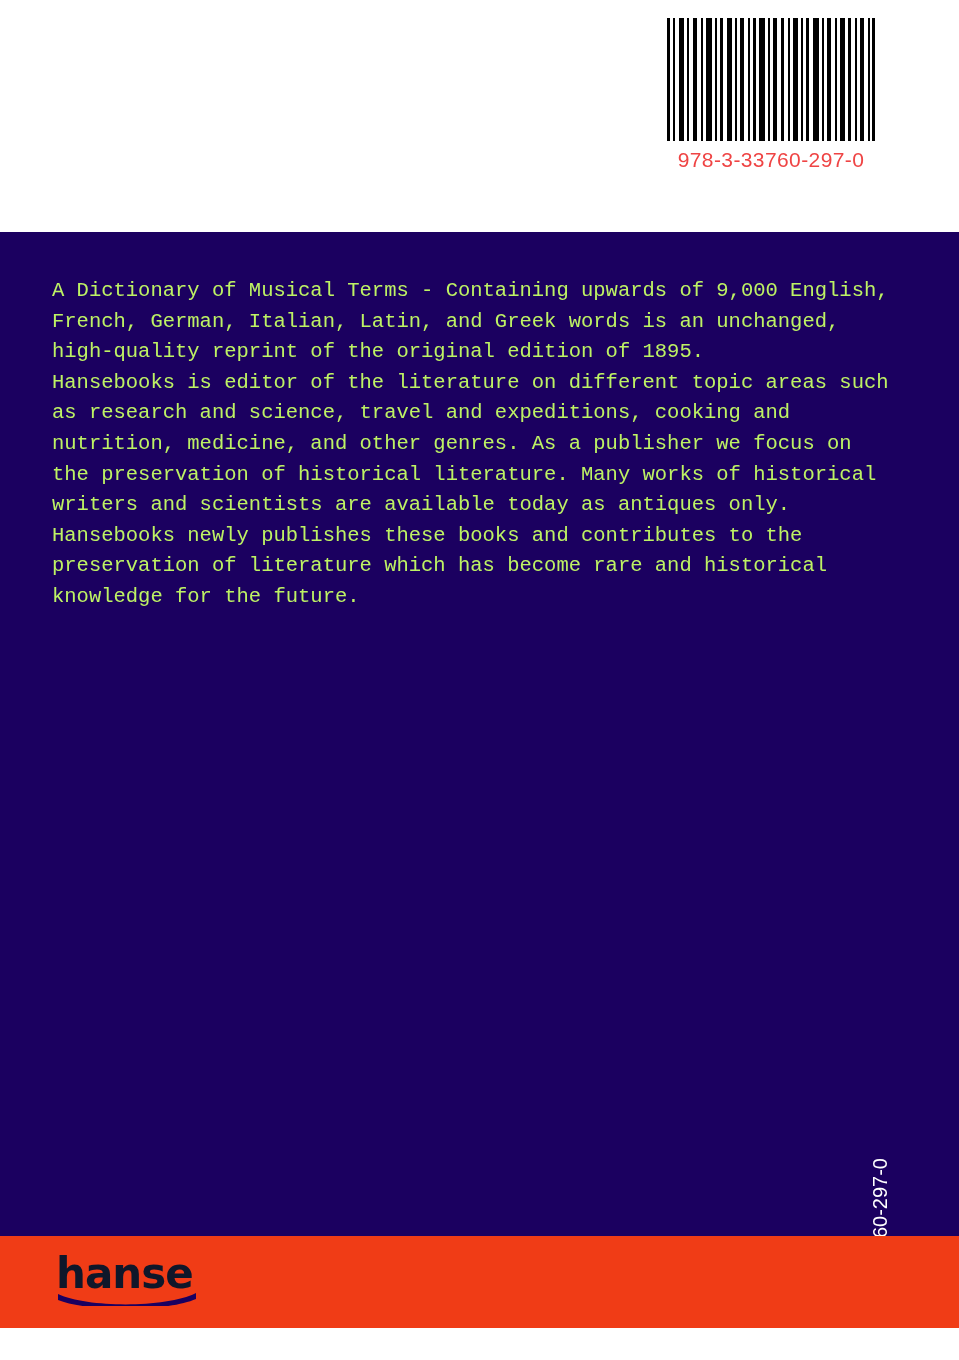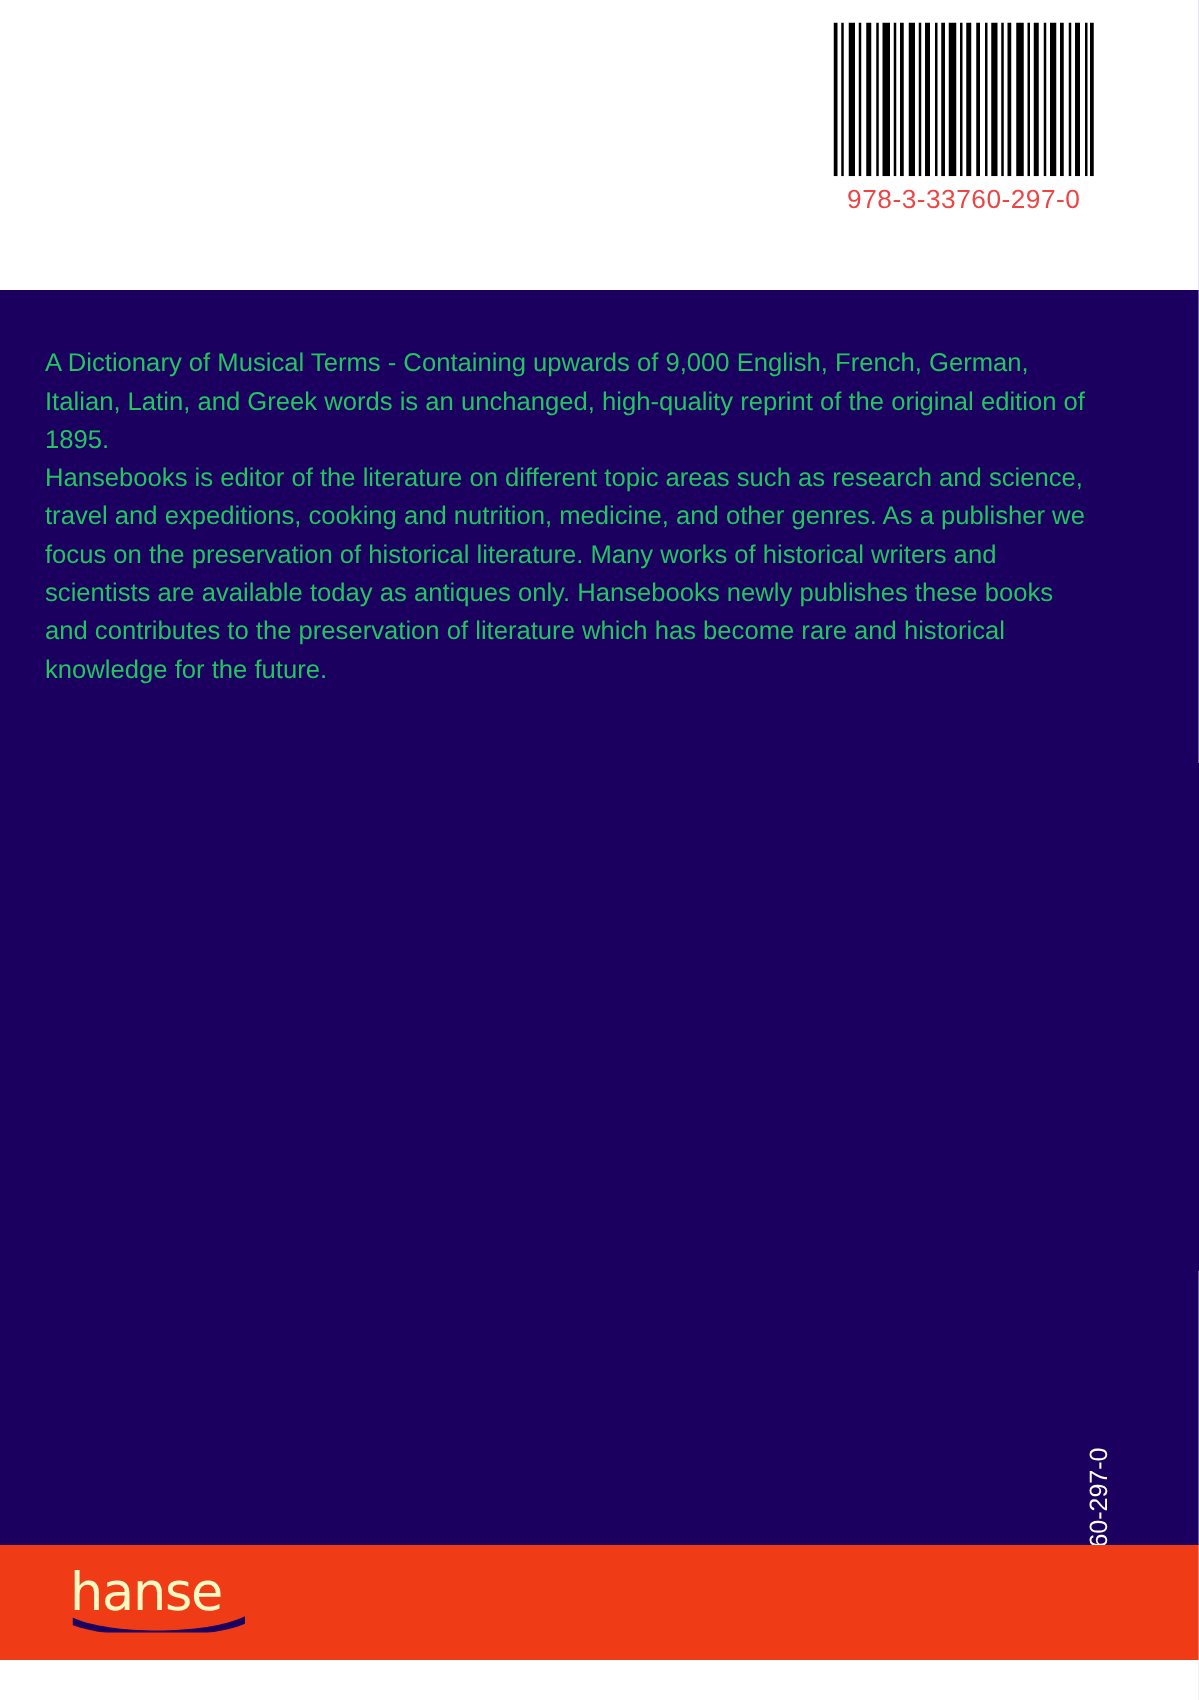--- a/index.html
+++ b/index.html
@@ -43,27 +43,27 @@
   .navy-panel {
     position: absolute;
     left: 0;
     top: 232px;
     width: 959px;
     height: 1004px;
     background: #1b0060;
   }
   .blurb {
     position: absolute;
-    left: 36px;
+    left: 52px;
     top: 44px;
     width: 845px;
-    color: #22c55e;
+    color: #bef264;
     font-size: 20.5px;
     line-height: 30.6px;
-    font-family: Liberation Sans, sans-serif;
+    font-family: Liberation Mono, monospace;
   }
   .blurb p {
     margin: 0;
   }
   
   .side-text {
     position: absolute;
     right: 38px;
     bottom: 78px;
     color: #ffffff;
@@ -89,22 +89,22 @@
   .logo {
     position: absolute;
     left: 56px;
     top: 16px;
     width: 160px;
     height: 62px;
   }
   .logo-text {
     font-family: "DejaVu Sans", sans-serif;
     font-size: 42px;
-    font-weight: normal;
-    color: #fef9c3;
+    font-weight: bold;
+    color: #0f172a;
     letter-spacing: -1px;
     line-height: 44px;
   }
   .logo-swoosh {
     position: absolute;
     left: 2px;
     top: 40px;
     width: 138px;
     height: 14px;
   }

